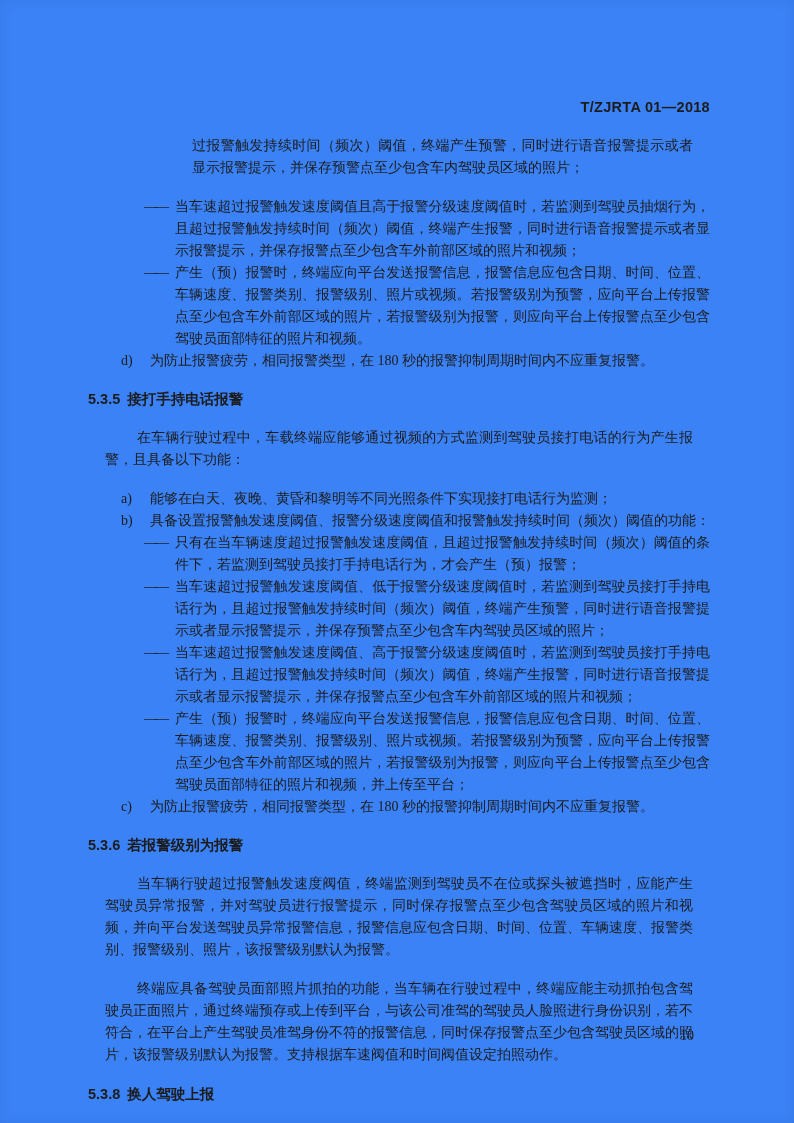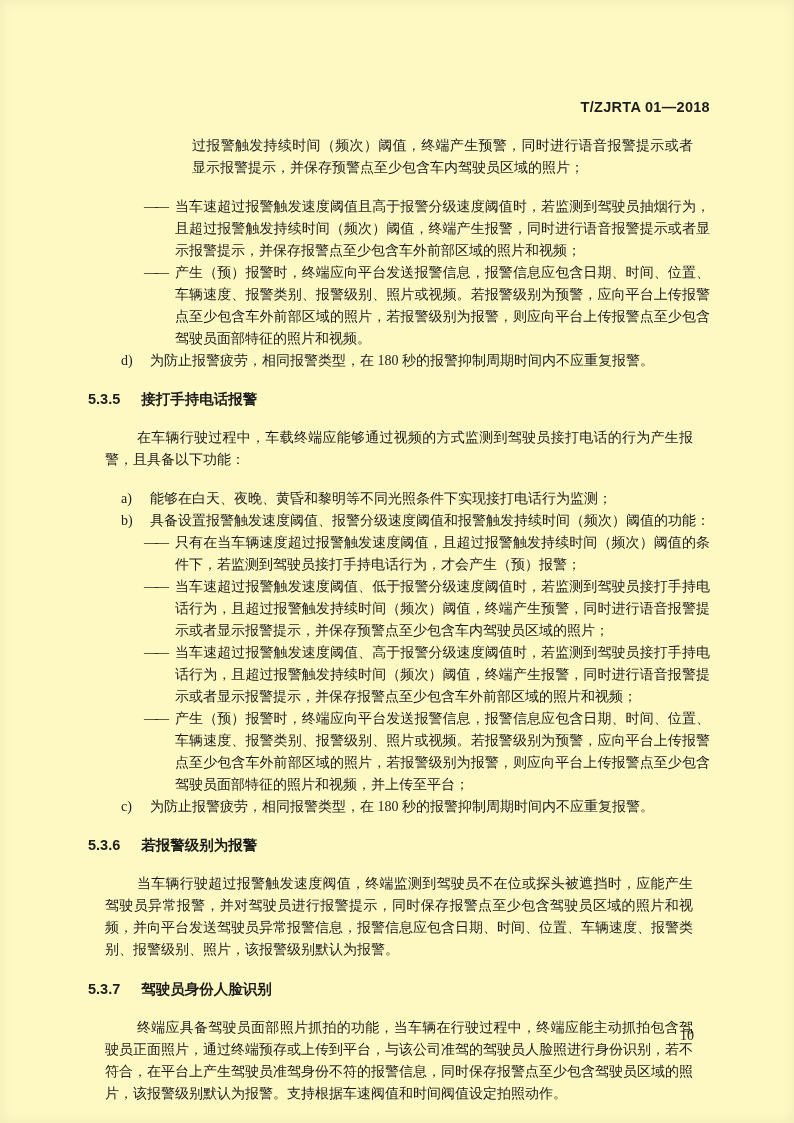--- a/index.html
+++ b/index.html
@@ -1,21 +1,21 @@
 <!DOCTYPE html>
 <html><head>
 <meta charset="utf-8">
 <style>
   html, body { margin: 0; padding: 0; background: #ffffff; }
   .page {
     position: relative;
     width: 794px;
     height: 1123px;
     margin: 0 auto;
-    background: #fef9c3;
+    background: #3b82f6;
     box-sizing: border-box;
     padding: 96px 84px 0 88px;
     font-family: "Liberation Serif", "DejaVu Serif", serif;
     color: #1c1c1c;
     box-shadow: inset 0 0 14px rgba(0,0,0,0.06);
     overflow: hidden;
   }
   .doc-header {
     text-align: right;
     font-family: "Liberation Sans", "DejaVu Sans", sans-serif;
@@ -44,21 +44,21 @@
   .letter-item { position: relative; padding-left: 62px; }
   .letter-marker { position: absolute; left: 33px; top: 0; }
   .heading {
     font-family: "Liberation Sans", "DejaVu Sans", sans-serif;
     font-weight: bold;
     font-size: 14.5px;
     line-height: 22px;
     margin: 16px 0 6px 0;
     text-align: left;
   }
-  .heading .htitle { margin-left: 21px; }
+  .heading .htitle { margin-left: 7px; }
   .page-number {
     position: absolute;
     top: 1025px;
     right: 100px;
     font-size: 14px;
     line-height: 22px;
     font-family: "Liberation Serif", "DejaVu Serif", serif;
     color: #222;
   }
 </style>
@@ -94,21 +94,20 @@
     <div class="dash-item"><span class="dash-marker">——</span><span>当车速超过报警触发速度阈值、高于报警分级速度阈值时，若监测到驾驶员接打手持电话行为，且超过报警触发持续时间（频次）阈值，终端产生报警，同时进行语音报警提示或者显示报警提示，并保存报警点至少包含车外前部区域的照片和视频；</span></div>
 
     <div class="dash-item"><span class="dash-marker">——</span><span>产生（预）报警时，终端应向平台发送报警信息，报警信息应包含日期、时间、位置、车辆速度、报警类别、报警级别、照片或视频。若报警级别为预警，应向平台上传报警点至少包含车外前部区域的照片，若报警级别为报警，则应向平台上传报警点至少包含驾驶员面部特征的照片和视频，并上传至平台；</span></div>
 
     <div class="letter-item"><span class="letter-marker">c)</span><span>为防止报警疲劳，相同报警类型，在 180 秒的报警抑制周期时间内不应重复报警。</span></div>
 
     <div class="heading"><span>5.3.6</span><span class="htitle">若报警级别为报警</span></div>
 
     <p class="para">当车辆行驶超过报警触发速度阀值，终端监测到驾驶员不在位或探头被遮挡时，应能产生驾驶员异常报警，并对驾驶员进行报警提示，同时保存报警点至少包含驾驶员区域的照片和视频，并向平台发送驾驶员异常报警信息，报警信息应包含日期、时间、位置、车辆速度、报警类别、报警级别、照片，该报警级别默认为报警。</p>
 
-    <div class="heading"><span>5.3.7</span><span class="htitle">驾驶员身份人脸识别</span></div>
 
     <p class="para">终端应具备驾驶员面部照片抓拍的功能，当车辆在行驶过程中，终端应能主动抓拍包含驾驶员正面照片，通过终端预存或上传到平台，与该公司准驾的驾驶员人脸照进行身份识别，若不符合，在平台上产生驾驶员准驾身份不符的报警信息，同时保存报警点至少包含驾驶员区域的照片，该报警级别默认为报警。支持根据车速阀值和时间阀值设定拍照动作。</p>
 
     <div class="heading"><span>5.3.8</span><span class="htitle">换人驾驶上报</span></div>
 
   </div>
 
   <div class="page-number">10</div>
 
 </div>

